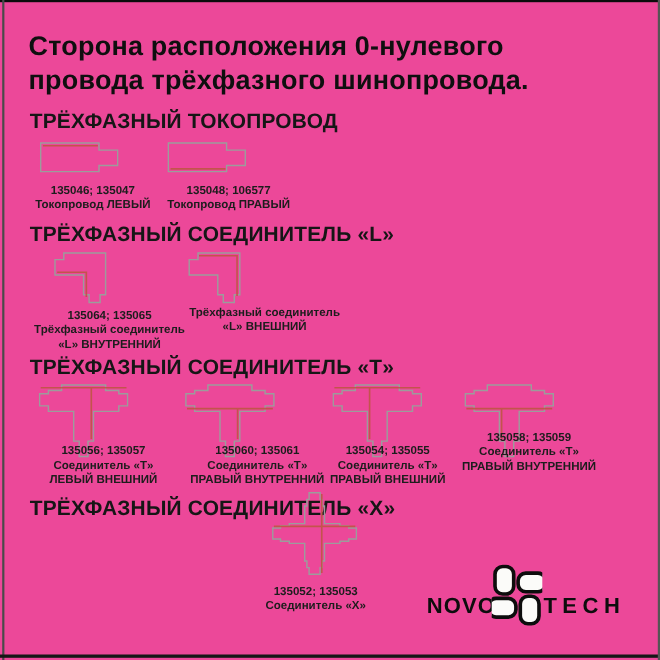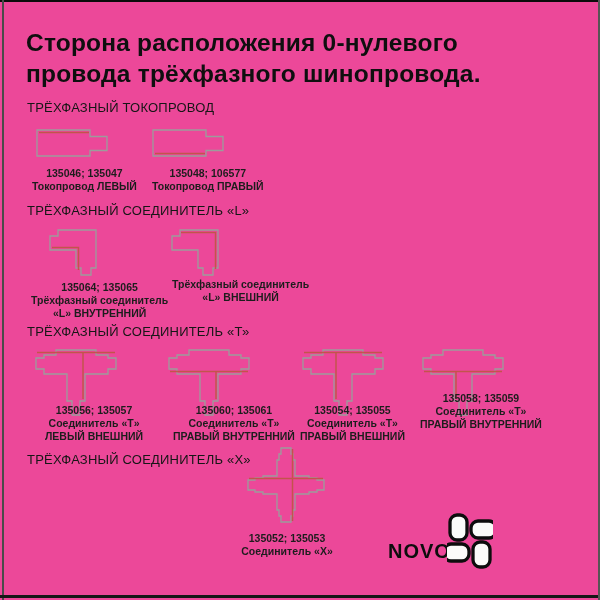--- a/index.html
+++ b/index.html
@@ -11,21 +11,21 @@
   .edge-top{left:0;top:0;width:600px;height:2px;background:#0b0b0b;}
   .edge-left{left:2px;top:0;width:2px;height:600px;background:#4a4a4a;}
   .edge-bottom{left:0;top:595px;width:600px;height:3px;background:#161616;}
   .edge-right{left:598px;top:0;width:2px;height:600px;background:#555;}
   .title{
     position:absolute; left:26px; top:27px; width:540px;
     font-weight:bold; font-size:24.5px; line-height:31px;
     color:#0f0f0f; letter-spacing:.2px;
   }
   .hdr{
-    position:absolute; font-weight:normal; font-size:13px; color:#161616;
+    position:absolute; font-weight:bold; font-size:19px; color:#161616;
     letter-spacing:.2px; white-space:nowrap;
   }
   .lbl{
     position:absolute; font-weight:bold; font-size:10.5px; line-height:13px;
     color:#1d1d1d; white-space:nowrap;text-align:center;
   }
   .lbl.center{text-align:center; white-space:normal;}
   .fig{position:absolute;}
   .outline{fill:none; stroke:var(--outline,#9c9c9c); stroke-width:1.3; stroke-linejoin:miter;}
   .red{fill:none; stroke:var(--red,#c3544c); stroke-width:1.5;}
@@ -159,15 +159,16 @@
   <div class="logo">
     <span class="logo-txt" style="left:0">NOVO</span>
     <svg class="logo-ico" width="46" height="56" viewBox="0 0 46 56">
       <g transform="translate(23,28)">
         <rect class="petal" x="-20" y="-26" width="17" height="25" rx="7"></rect>
         <rect class="petal" x="-20" y="-26" width="17" height="25" rx="7" transform="rotate(90)"></rect>
         <rect class="petal" x="-20" y="-26" width="17" height="25" rx="7" transform="rotate(180)"></rect>
         <rect class="petal" x="-20" y="-26" width="17" height="25" rx="7" transform="rotate(270)"></rect>
       </g>
     </svg>
+    <span class="logo-txt tech" style="left:106px">TECH</span>
   </div>
 
 </div>
 
 </body></html>

